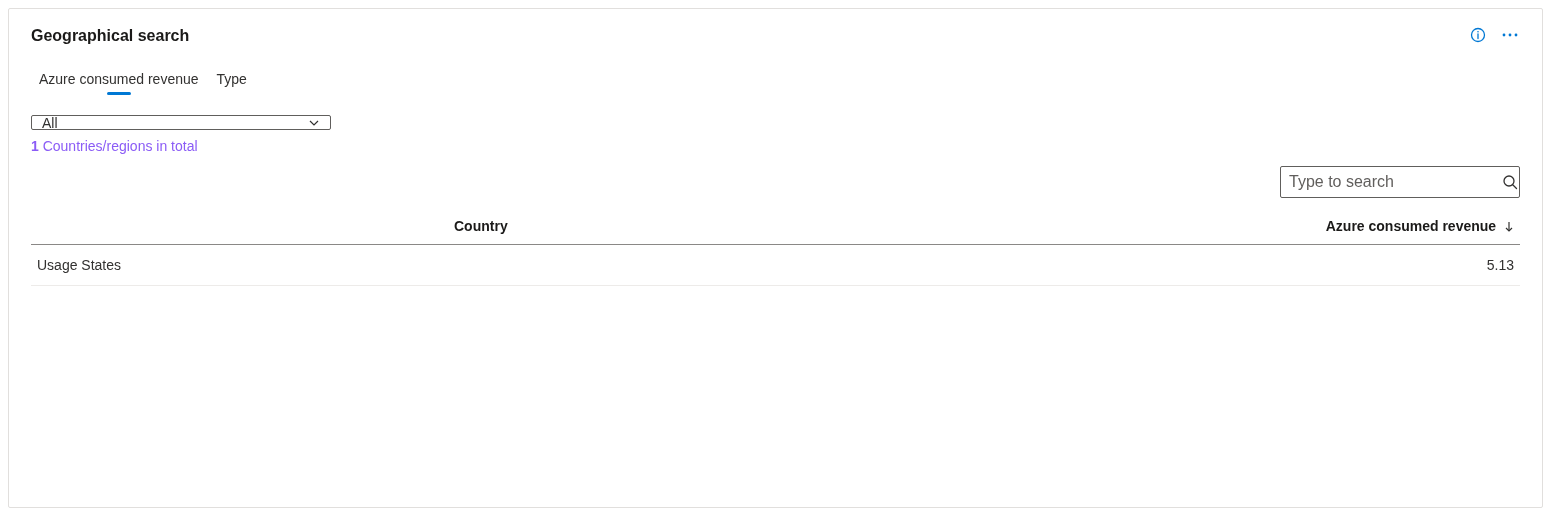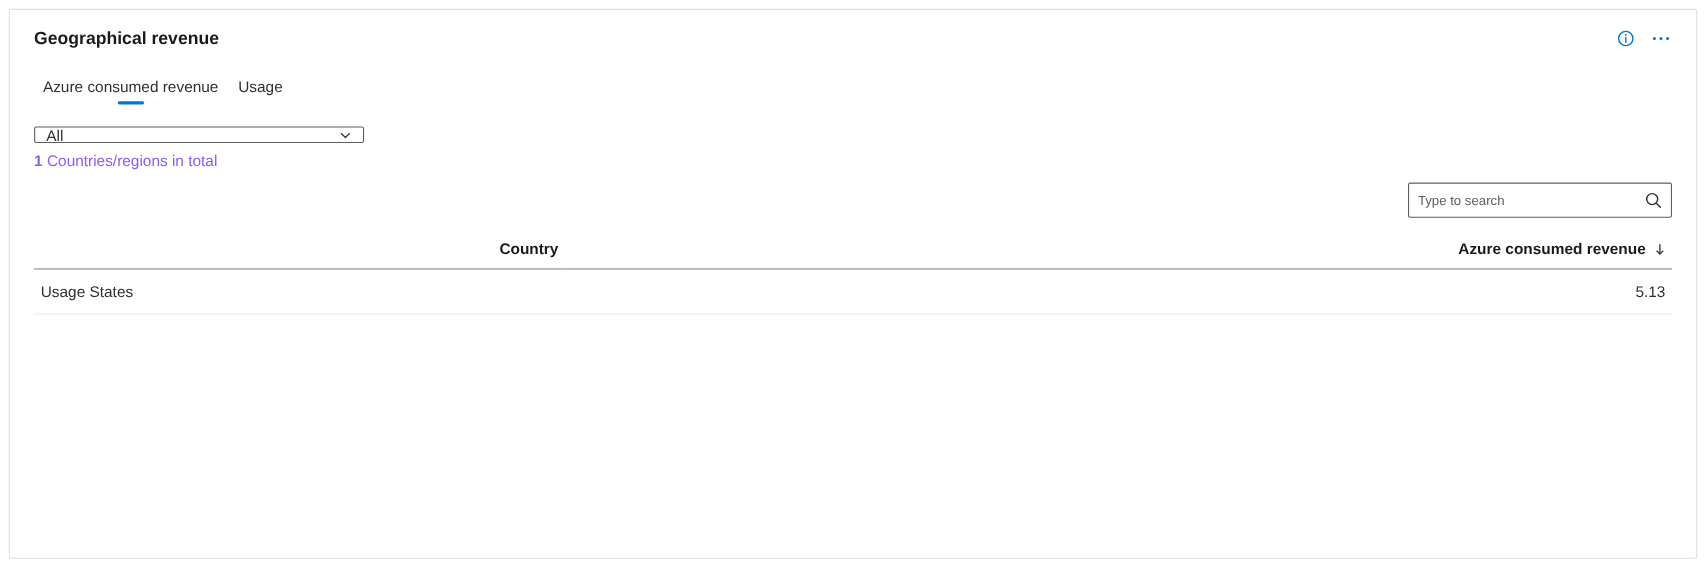--- a/index.html
+++ b/index.html
@@ -110,21 +110,21 @@
       border-radius: 2px;
       display: flex;
       align-items: center;
       padding: 0 8px;
       gap: 6px;
     }
     .search-box input {
       border: none;
       outline: none;
       flex: 1;
-      font-size: 12px;
+      font-size: 16px;
       font-family: inherit;
       color: #8b5cf6;
       background: transparent;
     }
     .search-box input::placeholder {
       color: #605e5c;
     }
     .search-box .search-ico {
       width: 16px; height: 16px;
       color: #323130;
@@ -162,42 +162,42 @@
       text-align: right;
     }
     svg { display: block; }
   </style>
 </head>
 <body>
 
 <div class="card">
 
   <div class="header-row">
-    <div class="title">Geographical revenue</div>
+    <div class="title">Geographical search</div>
     <div class="header-actions">
       <span class="info-icon">
         <svg viewBox="0 0 16 16" width="16" height="16" fill="none" stroke="currentColor" stroke-width="1.3">
           <circle cx="8" cy="8" r="6.5"></circle>
           <line x1="8" y1="7" x2="8" y2="11.5" stroke-linecap="round"></line>
           <circle cx="8" cy="4.8" r="0.8" fill="currentColor" stroke="none"></circle>
         </svg>
       </span>
       <span class="more-btn">
         <svg viewBox="0 0 16 4" width="16" height="4">
           <circle cx="2" cy="2" r="1.4" fill="#0078d4"></circle>
           <circle cx="8" cy="2" r="1.4" fill="#0078d4"></circle>
           <circle cx="14" cy="2" r="1.4" fill="#0078d4"></circle>
         </svg>
       </span>
     </div>
   </div>
 
   <div class="tabs">
     <div class="tab active">Azure consumed revenue</div>
-    <div class="tab">Usage</div>
+    <div class="tab">Type</div>
   </div>
 
   <div class="dropdown">
     <span>All</span>
     <span class="chev">
       <svg viewBox="0 0 12 12" width="12" height="12" fill="none" stroke="#323130" stroke-width="1.2">
         <polyline points="2,4 6,8 10,4"></polyline>
       </svg>
     </span>
   </div>

